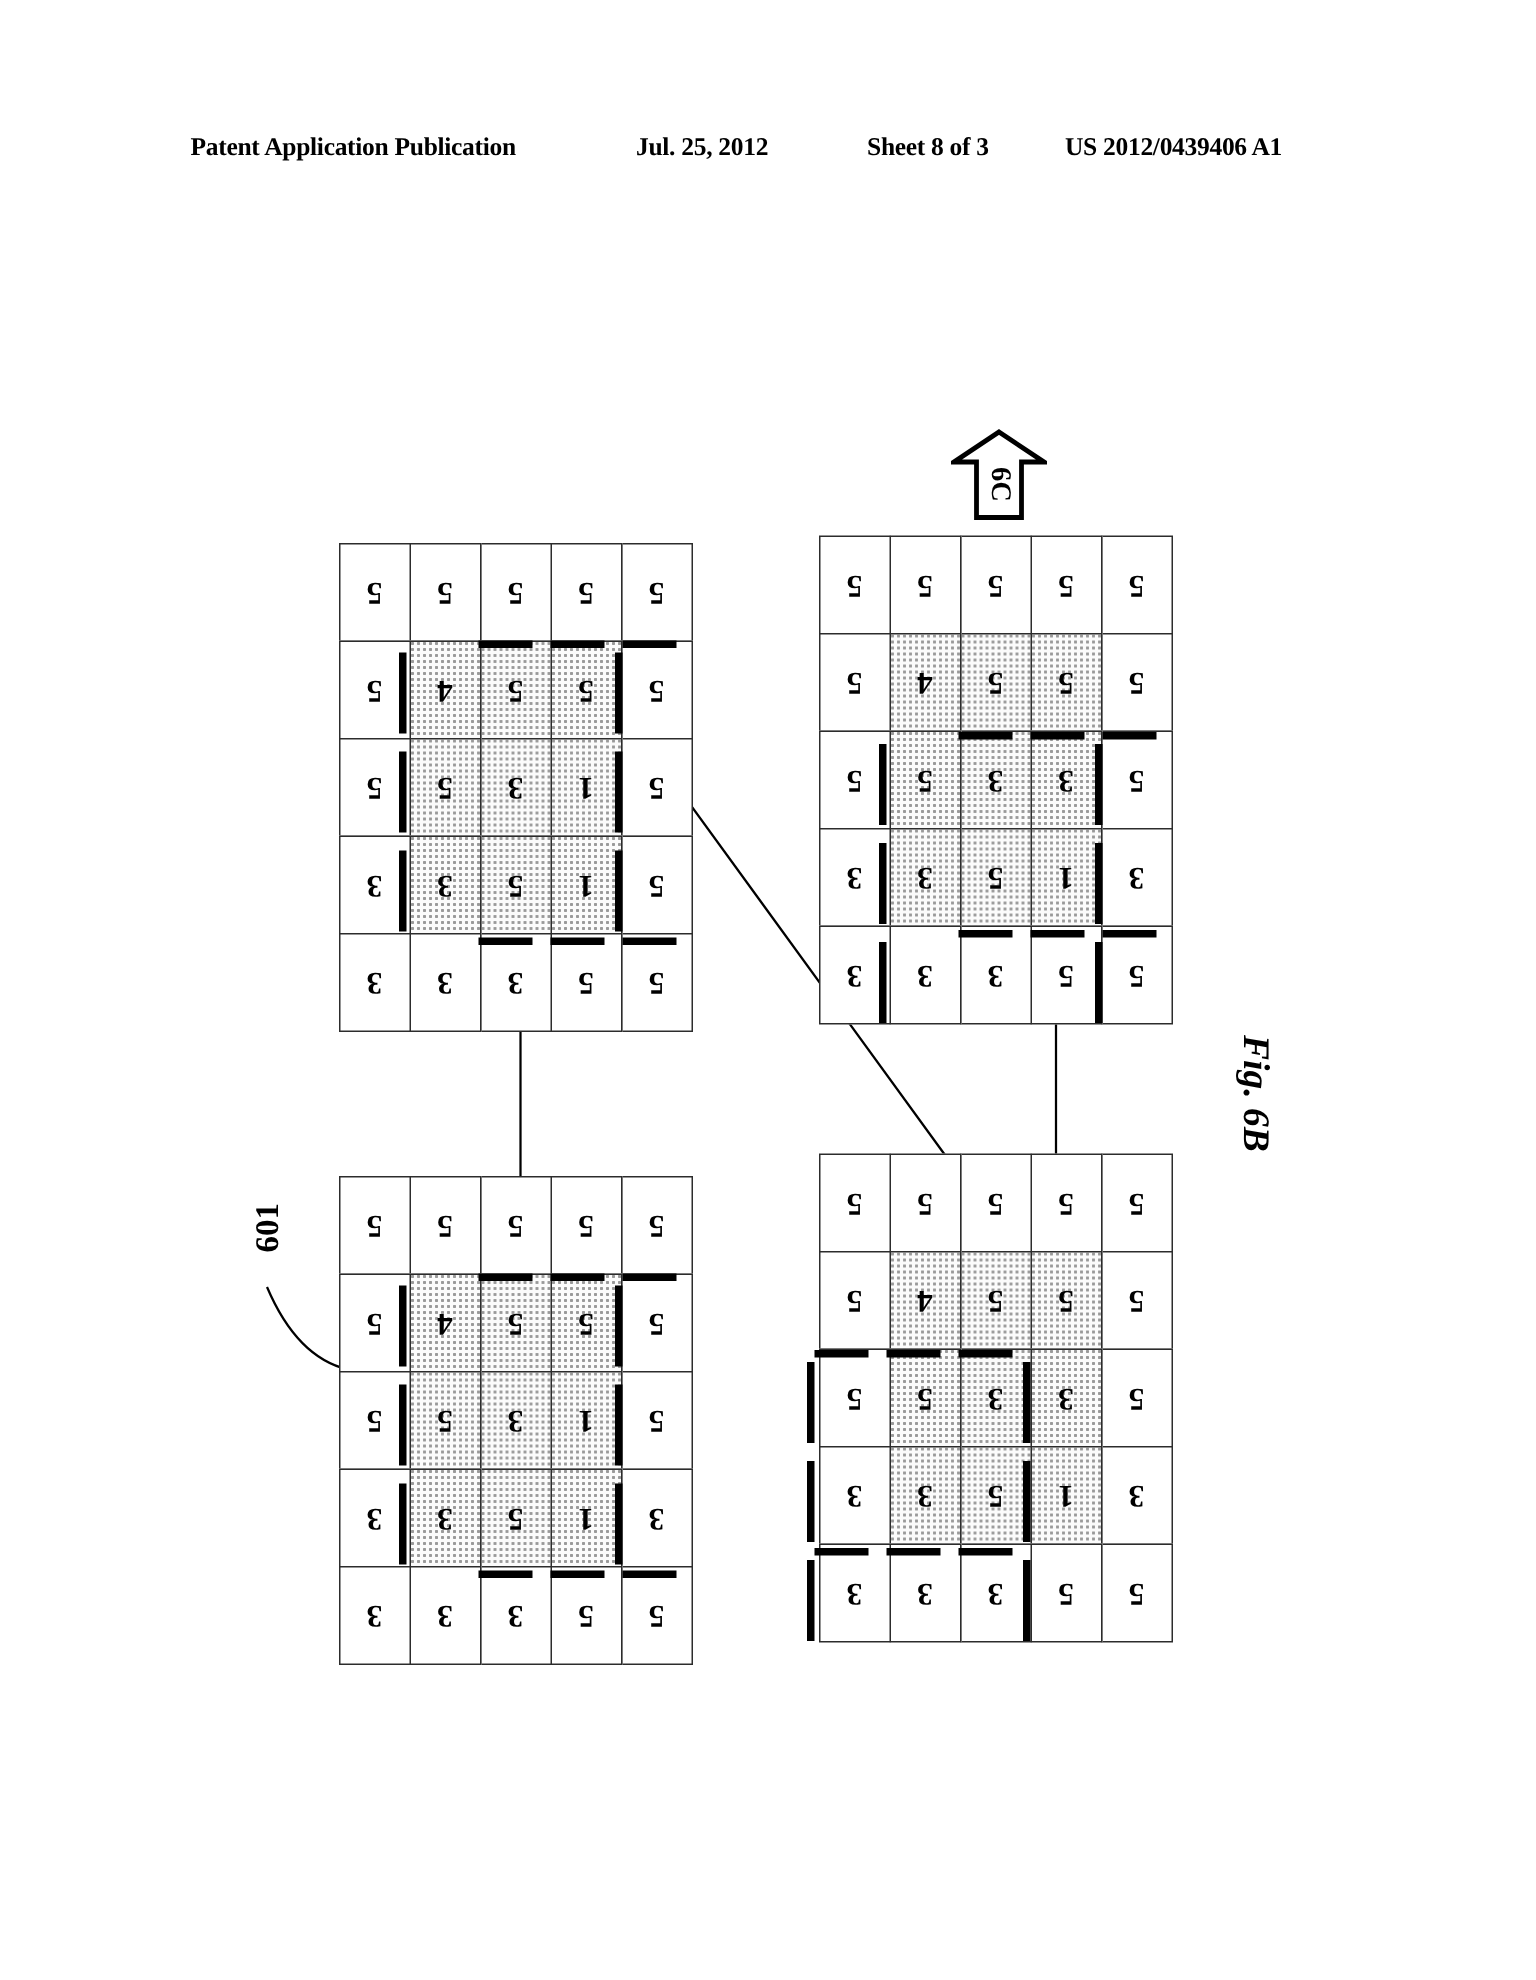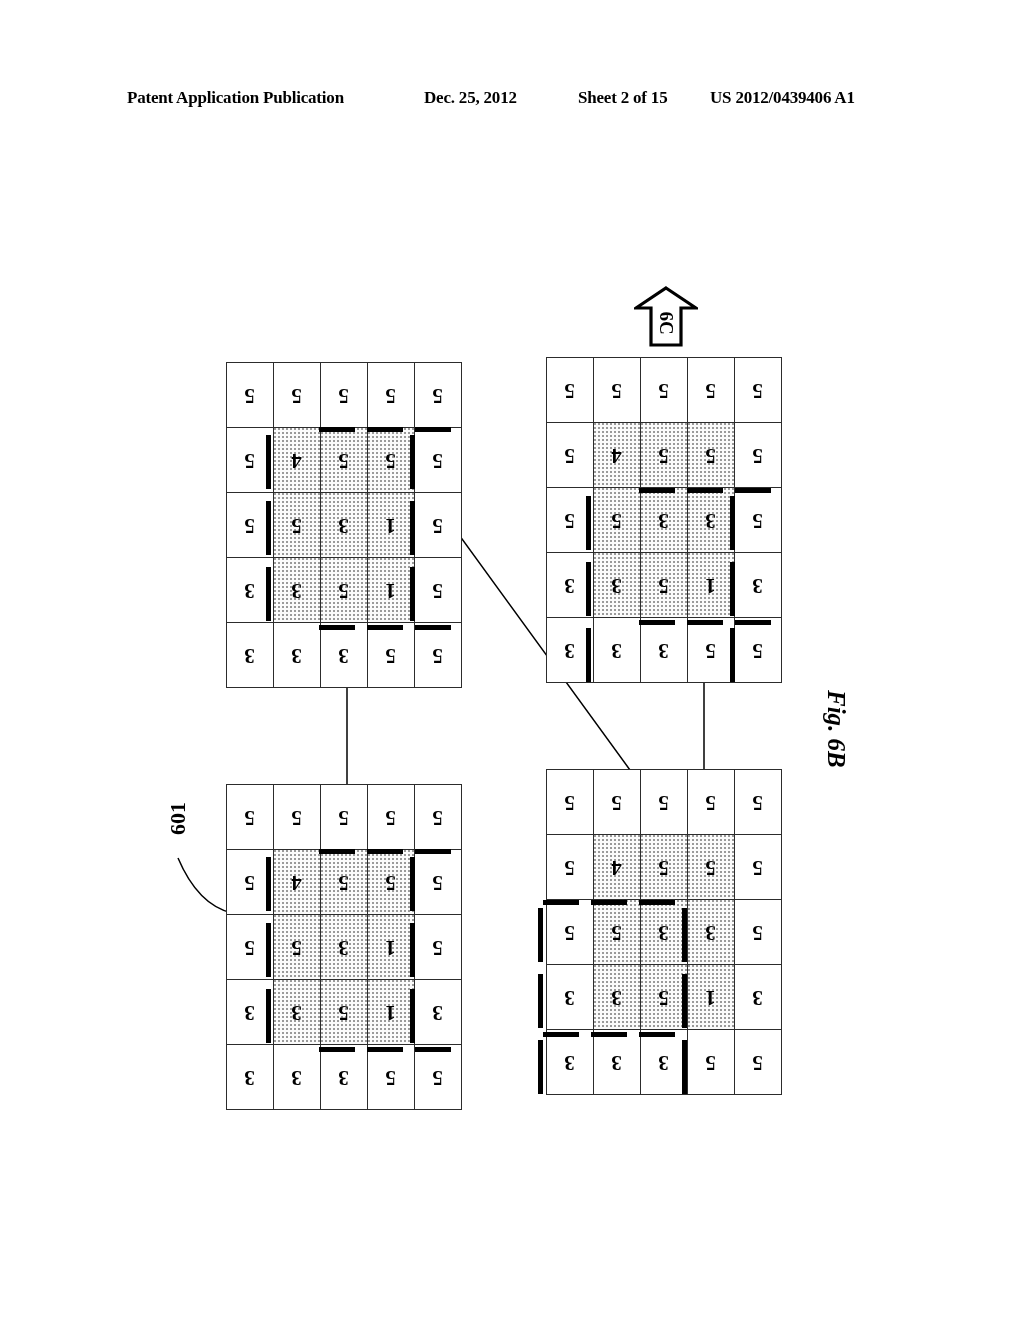--- a/index.html
+++ b/index.html
@@ -61,22 +61,22 @@
   
   .refnum{position:absolute;font-family:"Liberation Serif", serif;
           font-weight:bold;font-size:22px;white-space:nowrap;
           transform:rotate(-90deg);transform-origin:0 0;}
 </style>
 </head>
 <body>
 
 <div class="hdr">
   <span class="h-pub">Patent Application Publication</span>
-  <span class="h-date">Dec. 25, 2012</span>
-  <span class="h-sheet">Sheet 2 of 15</span>
+  <span class="h-date">Jul. 25, 2012</span>
+  <span class="h-sheet">Sheet 8 of 3</span>
   <span class="h-num">US 2012/0439406 A1</span>
 </div>
 
 <div id="figure">
 
   <svg class="conn" style="left:0;top:0;width:1024px;height:1320px;" viewBox="0 0 1024 1320">
     <defs>
       <marker id="ah" markerWidth="9" markerHeight="9" refX="7.5" refY="4.5" orient="auto" markerUnits="userSpaceOnUse">
         <path d="M0,0.6 L8,4.5 L0,8.4 z" fill="#000"></path>
       </marker>

